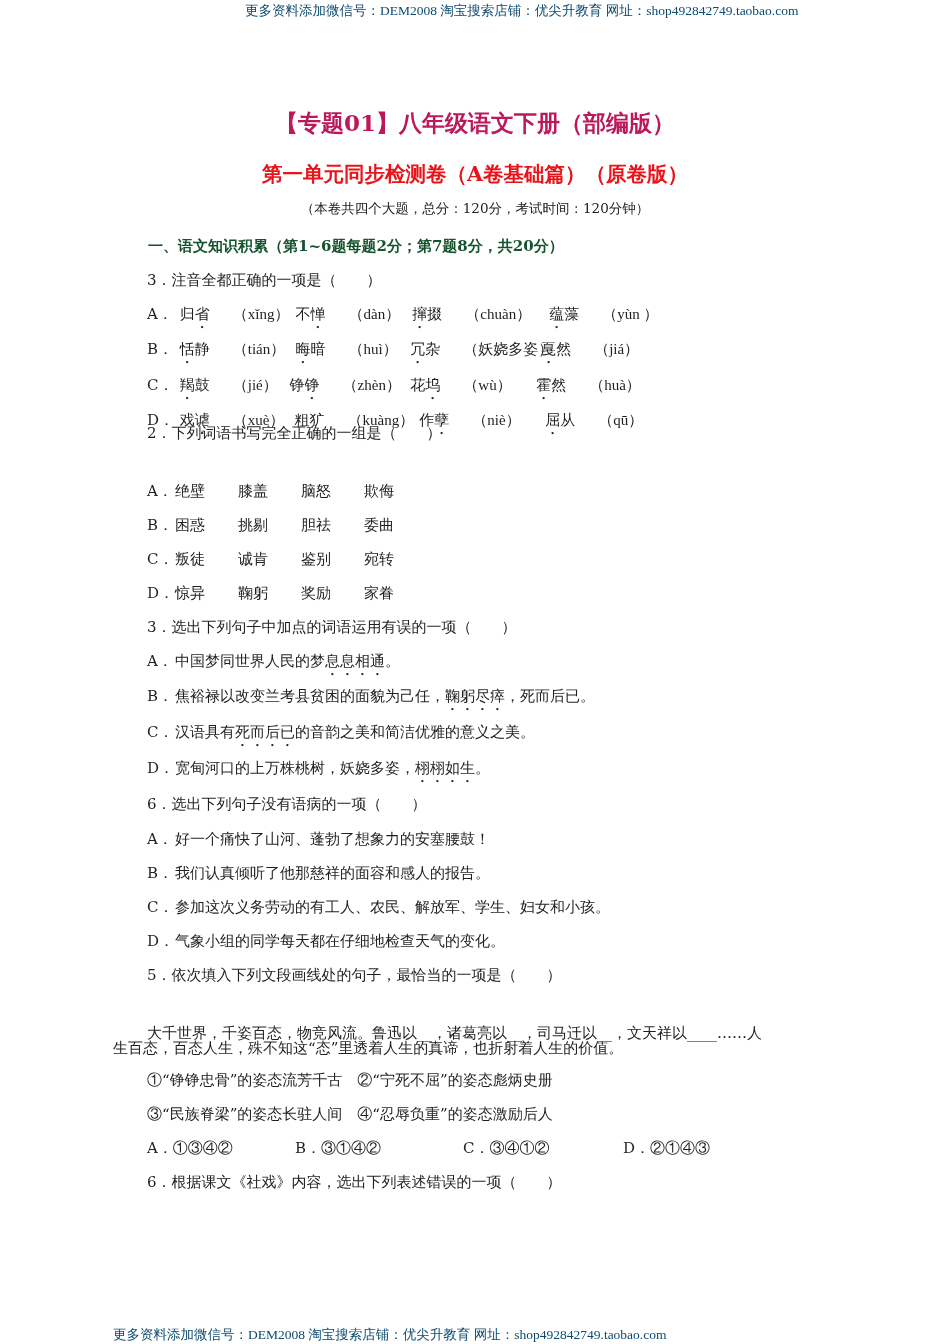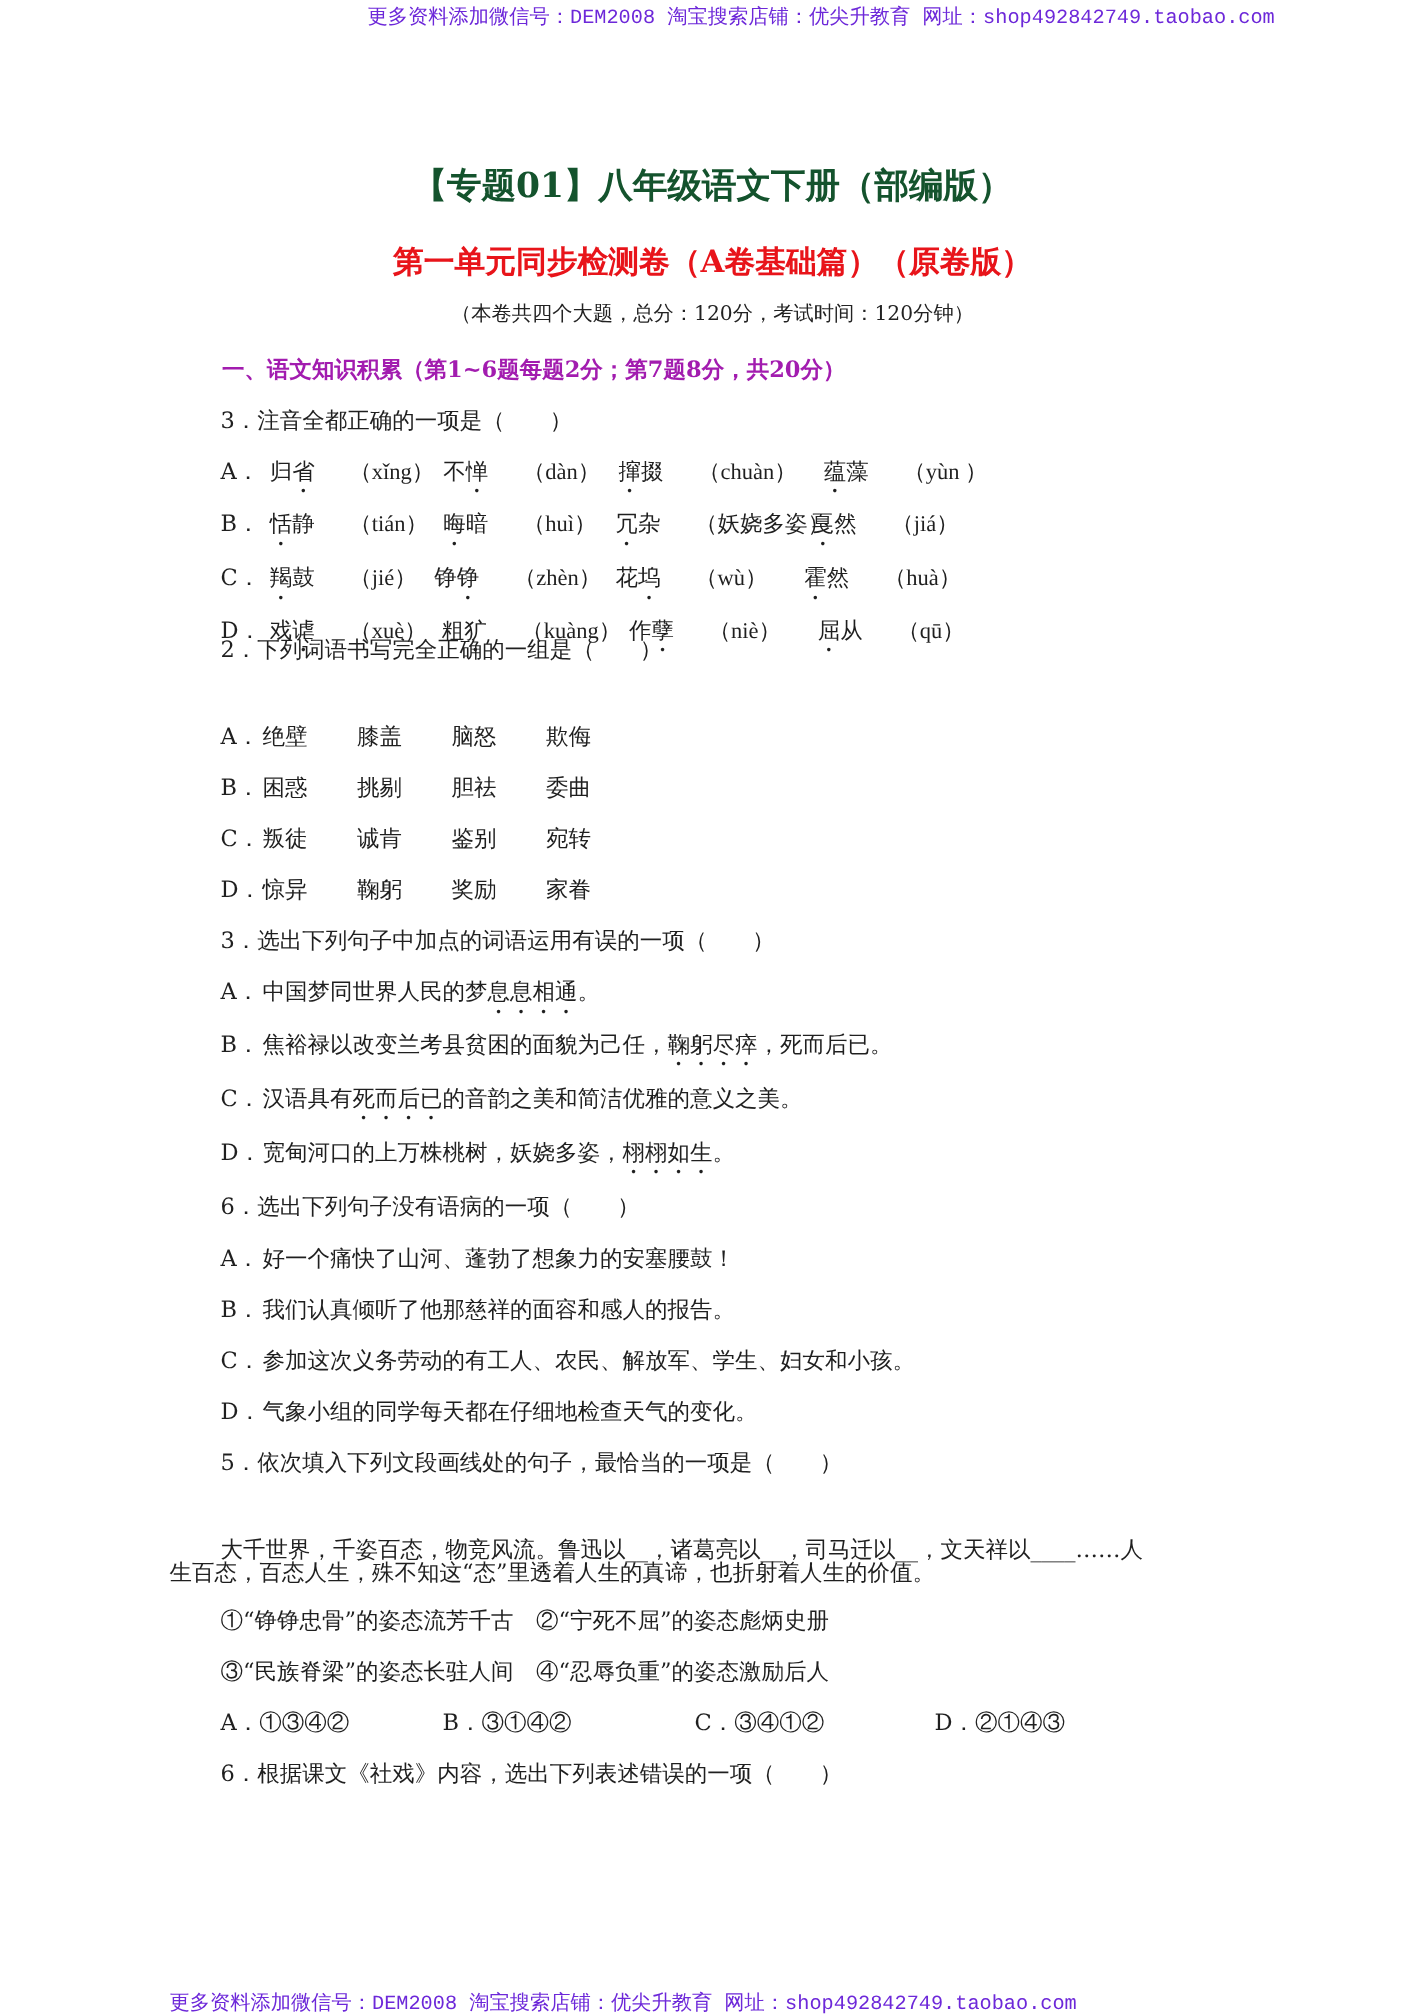--- a/index.html
+++ b/index.html
@@ -2,40 +2,40 @@
 <html><head>
 <meta charset="utf-8">
 <style>
   html, body { margin: 0; padding: 0; background: #ffffff; }
   body {
     width: 950px; height: 1344px; position: relative; overflow: hidden;
     font-family: "DejaVu Serif", "Liberation Serif", serif;
     color: #1a1a1a;
   }
   .banner {
-    position: absolute; font-size: 13.5px; color: #6d28d9;
-    font-family: Liberation Mono, monospace; white-space: nowrap;
+    position: absolute; font-size: 13.5px; color: #0c4a6e;
+    font-family: Liberation Serif, serif; white-space: nowrap;
   }
   .banner.top { top: 2px; left: 245px; }
   .banner.bottom { top: 1326px; left: 113px; }
   .title {
     position: absolute; top: 108px; left: 0; width: 950px; text-align: center;
-    font-size: 23px; font-weight: bold; color: #14532d;
+    font-size: 23px; font-weight: bold; color: #be185d;
   }
   .subtitle {
     position: absolute; top: 160px; left: 0; width: 950px; text-align: center;
     font-size: 20.5px; font-weight: bold; color: #e8141a;
   }
   .note {
     position: absolute; top: 200px; left: 0; width: 950px; text-align: center;
     font-size: 13.5px; color: #222;
   }
   .section-head {
     position: absolute; top: 237px; left: 148px;
-    font-size: 15px; font-weight: bold; color: #a21caf; white-space: nowrap;
+    font-size: 15px; font-weight: bold; color: #14532d; white-space: nowrap;
   }
   .line {
     position: absolute; left: 147px; font-size: 15px; white-space: nowrap; color: #1f1f1f;
   }
   .opt-letter { display: inline-block; width: 28px; }
   .cell { display: inline-block; }
   .dot { text-emphasis: dot; text-emphasis-position: under; -webkit-text-emphasis: dot; -webkit-text-emphasis-position: under; }
   .pin { font-family: "Liberation Serif", serif; margin-left: 23px; }
   .para { position: absolute; font-size: 15px; color: #1f1f1f; white-space: nowrap; }
 </style>

